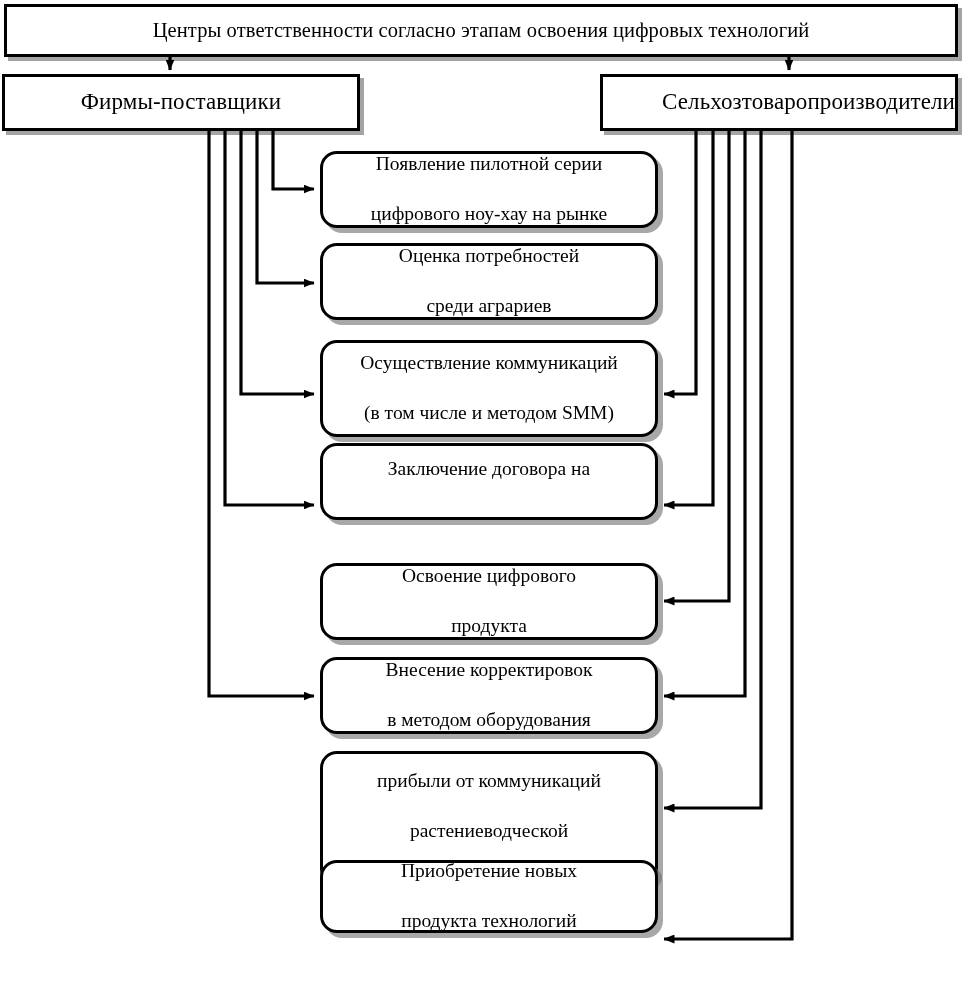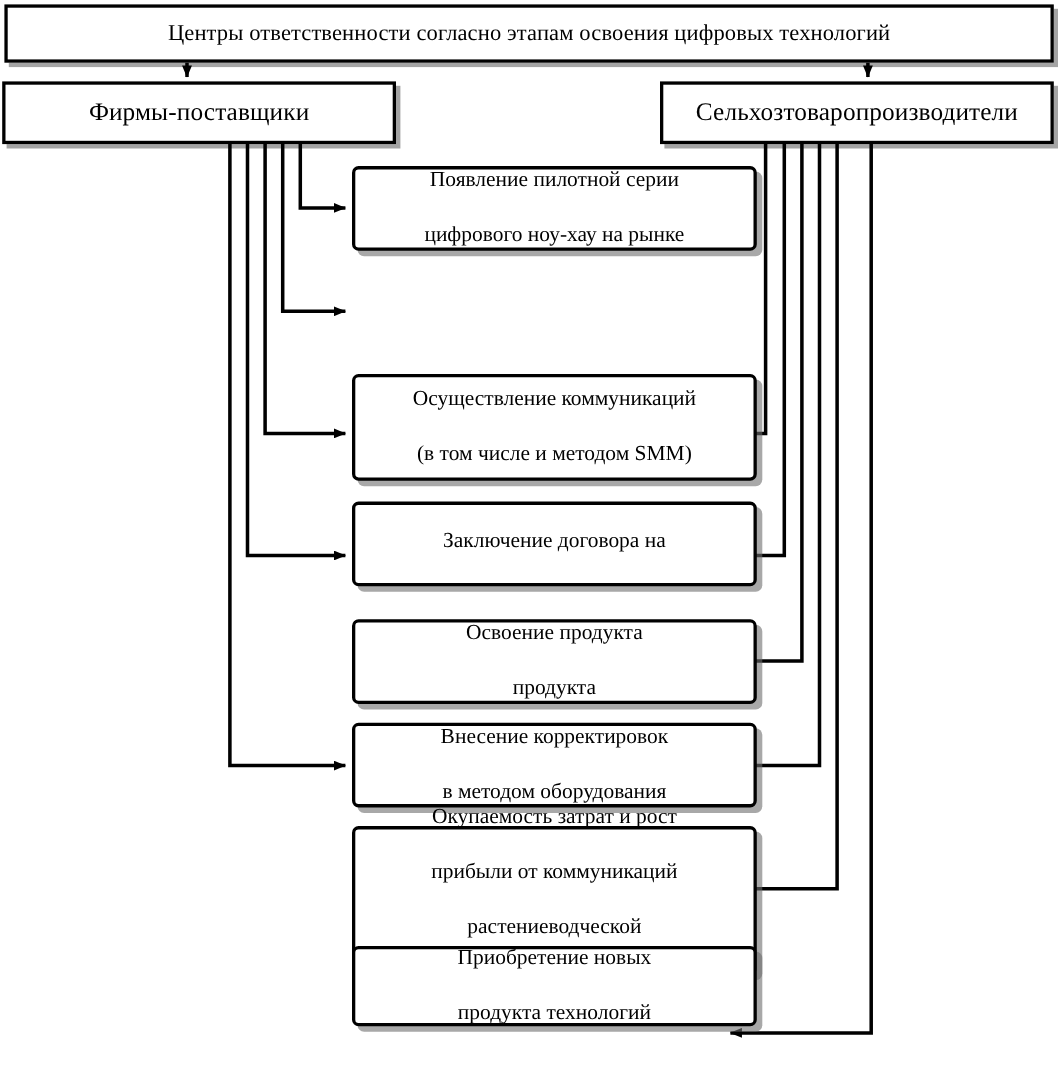--- a/index.html
+++ b/index.html
@@ -9,24 +9,24 @@
   svg.wires{position:absolute;left:0;top:0;width:962px;height:981px;pointer-events:none;}
 
   .hdrbox{position:absolute;border:3px solid #000;background:#fff;
           display:flex;align-items:center;justify-content:center;
           box-sizing:border-box;box-shadow:4px 4px 0 0 rgba(90,90,90,0.55);}
   .hdrbox span{font-size:23px;line-height:1.15;letter-spacing:.1px;}
 
   #title-box{left:4px;top:4px;width:954px;height:53px;}
   #title-box span{font-size:20.5px;}
   #supplier-box{left:2px;top:74px;width:358px;height:57px;}
-  #producer-box{left:600px;top:74px;width:358px;height:57px;}
+  #producer-box{left:600px;top:74px;width:358px;height:57px;justify-content:flex-end;}
 
-  .pbox{position:absolute;left:320px;width:368px;border:3px solid #000;
-        background:#fff;border-radius:6px;box-sizing:border-box;
+  .pbox{position:absolute;left:320px;width:338px;border:3px solid #000;
+        background:#fff;border-radius:17px;box-sizing:border-box;
         display:flex;align-items:center;justify-content:center;
         text-align:center;box-shadow:5px 5px 0 0 rgba(110,110,110,0.6);}
   .pbox span{display:block;font-size:19.5px;line-height:1.28;padding:0 10px;}
 </style>
 </head>
 <body>
 
 <div id="canvas">
 
   <div class="hdrbox" id="title-box">
@@ -63,38 +63,41 @@
       <path d="M745,131 L745,696 L664,696"></path>
       <path d="M761,131 L761,808 L664,808"></path>
       <path d="M792,131 L792,939 L664,939"></path>
     </g>
   </svg>
 
   <div class="pbox" style="top:151px;height:77px;">
     <span><span>Появление пилотной серии</span><br><span>цифрового ноу-хау на рынке</span></span>
   </div>
 
+  <div class="pbox" style="top:243px;height:77px;">
+    <span><span>Оценка потребностей</span><br><span>среди аграриев</span></span>
+  </div>
 
   <div class="pbox" style="top:340px;height:97px;">
     <span><span>Осуществление коммуникаций</span><br><span>(в том числе и методом  SMM)</span></span>
   </div>
 
-  <div class="pbox" style="top:456px;height:77px;align-items:flex-end;">
+  <div class="pbox" style="top:443px;height:77px;">
     <span><span>Заключение договора на</span><br></span>
   </div>
 
   <div class="pbox" style="top:563px;height:77px;">
-    <span><span>Освоение продукта</span><br><span>продукта</span></span>
+    <span><span>Освоение цифрового</span><br><span>продукта</span></span>
   </div>
 
   <div class="pbox" style="top:657px;height:77px;">
     <span><span>Внесение корректировок</span><br><span>в методом оборудования</span></span>
   </div>
 
   <div class="pbox" style="top:751px;height:135px;">
-    <span><span>Окупаемость затрат и рост</span><br><span>прибыли от коммуникаций</span><br><span>растениеводческой</span><br><span>продукции</span></span>
+    <span><br><span>прибыли от коммуникаций</span><br><span>растениеводческой</span><br><span>продукции</span></span>
   </div>
 
   <div class="pbox" style="top:860px;height:73px;">
     <span><span>Приобретение новых</span><br><span>продукта технологий</span></span>
   </div>
 
 </div>
 
 </body></html>

